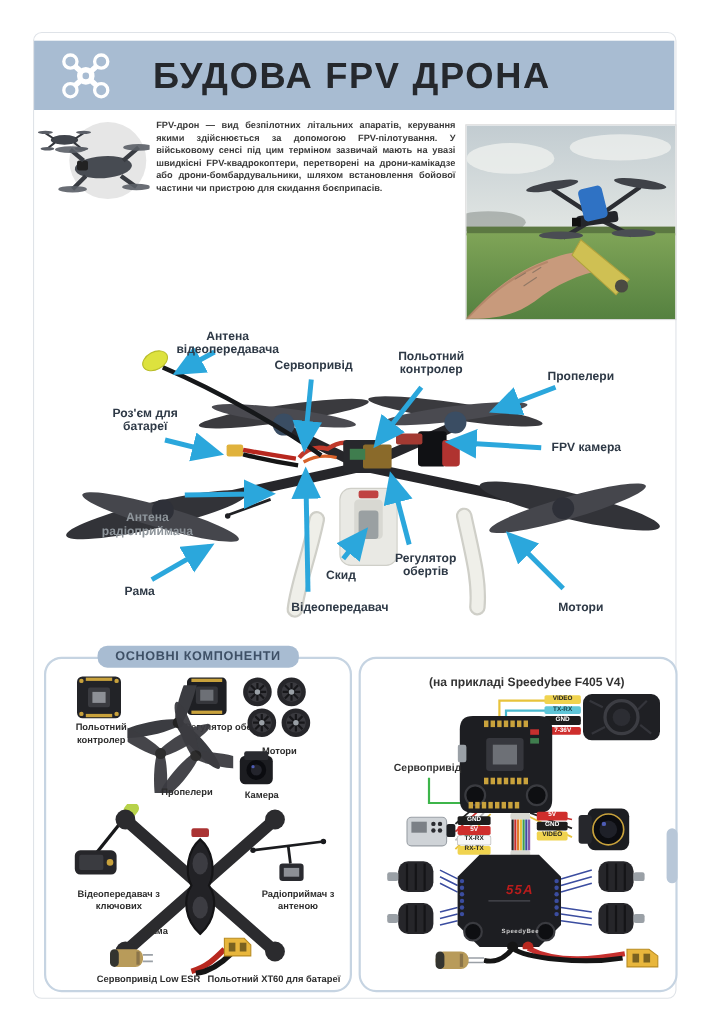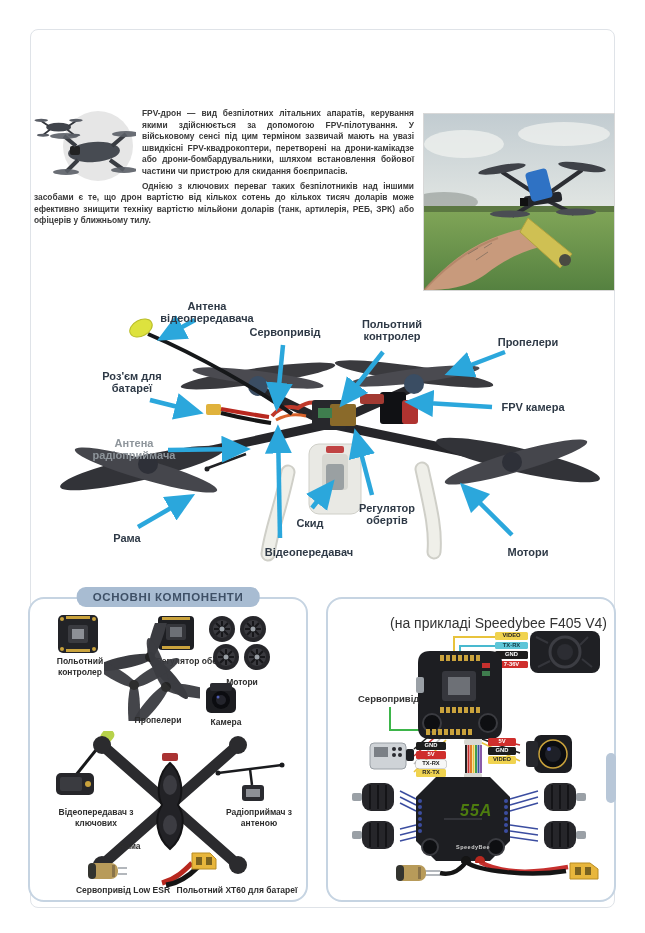--- a/index.html
+++ b/index.html
@@ -20,51 +20,65 @@
   .intro{position:absolute;left:34px;top:108px;width:580px;height:192px;}
   .intro-right{float:right;width:190px;height:176px;margin:6px 0 0 10px;background:#fff;
         box-shadow:0 0 0 1px #d8d8d8;}
   .intro-left{float:left;width:102px;height:74px;margin:0 6px 2px 0;}
   .intro p{margin:0 0 3px 0;font-size:8.4px;line-height:1.38;font-weight:700;color:#3a3a3a;text-align:justify;}
 
   
   .diagram{position:absolute;left:30px;top:296px;width:475px;height:285px;}
   .diagram svg{position:absolute;left:0;top:0;}
   .dlabel{position:absolute;font-size:11px;font-weight:700;color:#2e3946;text-align:center;line-height:1.12;}
-  .dlabel.gray{color:#8e959b;}
+  .dlabel.gray{color:#8e959b;margin-top:28px;}
 
   
   .panel{position:absolute;background:#fff;border:2px solid #c6d4e2;border-radius:16px;}
-  .panel-left{left:28px;top:597px;width:276px;height:301px;}
+  .panel-left{left:40px;top:597px;width:276px;height:301px;}
   .panel-right{left:326px;top:597px;width:286px;height:301px;}
   .ptab{position:absolute;left:50%;transform:translateX(-50%);background:#a8bcd2;color:#3e5066;
         font-weight:800;text-align:center;border-radius:9px;}
   .ptab.one{top:-12px;padding:4px 16px;font-size:11.5px;white-space:nowrap;letter-spacing:.6px;}
   .ptab.two{top:-17px;padding:3px 10px;font-size:10.5px;width:236px;line-height:1.3;letter-spacing:.3px;}
   .clabel{position:absolute;font-size:8.5px;font-weight:700;color:#2d2d2d;text-align:center;line-height:1.25;}
   .abs{position:absolute;}
 
-  .wsubtitle{position:absolute;left:14px;top:16px;font-size:14px;font-weight:400;color:#333;padding-left:48px;}
+  .wsubtitle{position:absolute;left:14px;top:16px;font-size:11px;font-weight:700;color:#333;padding-left:48px;}
   .servo{position:absolute;left:30px;top:94px;font-size:9.5px;font-weight:800;color:#333;}
   .wl{position:absolute;width:33px;font-size:5.8px;font-weight:700;text-align:center;
       border-radius:1.5px;line-height:1.35;}
   .wl.yellow{background:#f0d34f;color:#222;}
   .wl.cyan{background:#5fc6d8;color:#123a42;}
   .wl.black{background:#1d1d1d;color:#fff;}
   .wl.red{background:#cf2e2c;color:#fff;}
   .wl.white{background:#f7f7f7;color:#222;box-shadow:0 0 0 .5px #aaa;}
-  .esc-amp{position:absolute;font-style:italic;font-weight:800;color:#4d7c0f;font-size:16px;letter-spacing:1px;}
+  .esc-amp{position:absolute;font-style:italic;font-weight:800;color:#b91c1c;font-size:12px;letter-spacing:1px;}
   .esc-brand{position:absolute;font-size:5.5px;font-weight:700;color:#cfcfcf;letter-spacing:.5px;}
 </style>
 </head>
 <body>
 
 <div class="page">
   <div class="page-edge"></div>
 
+  <div class="header">
+    <svg class="hicon" width="46" height="44" viewBox="0 0 46 44">
+      <g fill="none" stroke="#ffffff" stroke-width="3">
+        <circle cx="9" cy="9" r="6"></circle>
+          <circle cx="37" cy="9" r="6"></circle>
+        <circle cx="9" cy="35" r="6"></circle>
+          <circle cx="37" cy="35" r="6"></circle>
+        <path d="M13,13 L33,31 M33,13 L13,31" stroke-width="5"></path>
+      </g>
+      <circle cx="23" cy="22" r="8" fill="#fff"></circle>
+      <circle cx="23" cy="22" r="3" fill="#a8bcd2"></circle>
+    </svg>
+    <h1>БУДОВА FPV ДРОНА</h1>
+  </div>
 
   <div class="intro">
     <div class="intro-right">
       <svg width="190" height="176" viewBox="0 0 190 176">
         <defs>
           <linearGradient id="sky" x1="0" y1="0" x2="0" y2="1">
             <stop offset="0" stop-color="#c2ccd1"></stop>
               <stop offset="1" stop-color="#e3e7e4"></stop>
           </linearGradient>
           <linearGradient id="field" x1="0" y1="0" x2="0" y2="1">
@@ -111,21 +125,20 @@
           <rect x="10" y="12" width="10" height="9" rx="2" fill="#222"></rect>
           <path d="M16,12 L4,2 M52,12 L66,0 M18,26 L6,38 M50,26 L64,36" stroke="#393c42" stroke-width="4"></path>
           <ellipse cx="4" cy="2" rx="14" ry="3" fill="#5a5e66" opacity=".9"></ellipse>
           <ellipse cx="66" cy="0" rx="14" ry="3" fill="#5a5e66" opacity=".9"></ellipse>
           <ellipse cx="6" cy="38" rx="13" ry="3" fill="#5a5e66" opacity=".9"></ellipse>
           <ellipse cx="64" cy="36" rx="13" ry="3" fill="#5a5e66" opacity=".9"></ellipse>
         </g>
       </svg>
     </div>
     <p><b>FPV-дрон</b><span> — вид безпілотних літальних апаратів, керування якими здійснюється за допомогою FPV-пілотування. У військовому сенсі під цим терміном зазвичай мають на увазі швидкісні FPV-квадрокоптери, перетворені на дрони-камікадзе або дрони-бомбардувальники, шляхом встановлення бойової частини чи пристрою для скидання боєприпасів.</span></p>
-    <p>Однією з ключових переваг таких безпілотників над іншими засобами є те, що дрон вартістю від кількох сотень до кількох тисяч доларів може ефективно знищити техніку вартістю мільйони доларів (танк, артилерія, РЕБ, ЗРК) або офіцерів у ближньому тилу.</p>
   </div>
 
   <div class="diagram">
     <svg width="585" height="285" viewBox="0 0 585 285">
 
       <g stroke="#26262a" stroke-width="9" stroke-linecap="round">
         <path d="M300,128 L228,93 M300,128 L384,91 M300,128 L118,168 M300,128 L482,166"></path>
       </g>
 
       <ellipse cx="228" cy="80" rx="78" ry="8" fill="#3a3a3e" transform="rotate(-8 228 80)"></ellipse>

